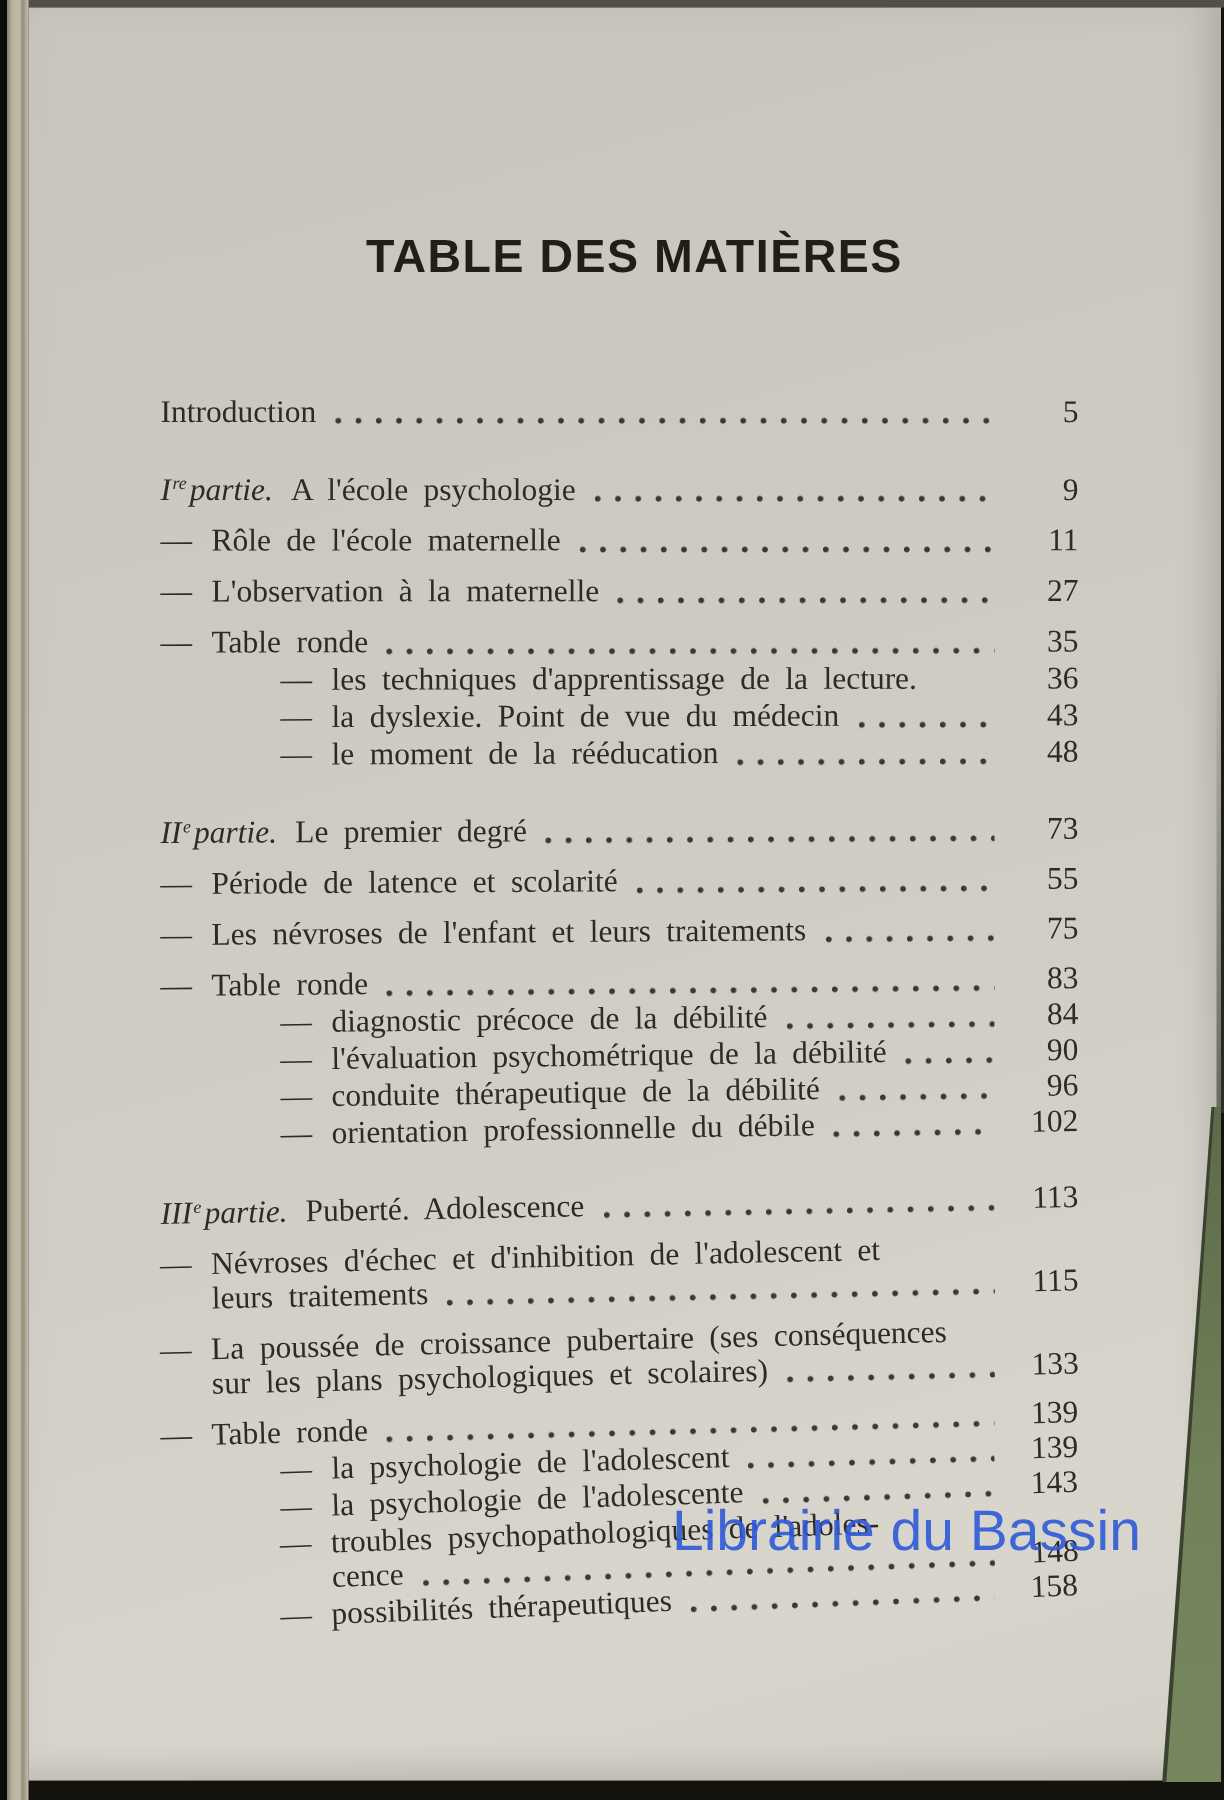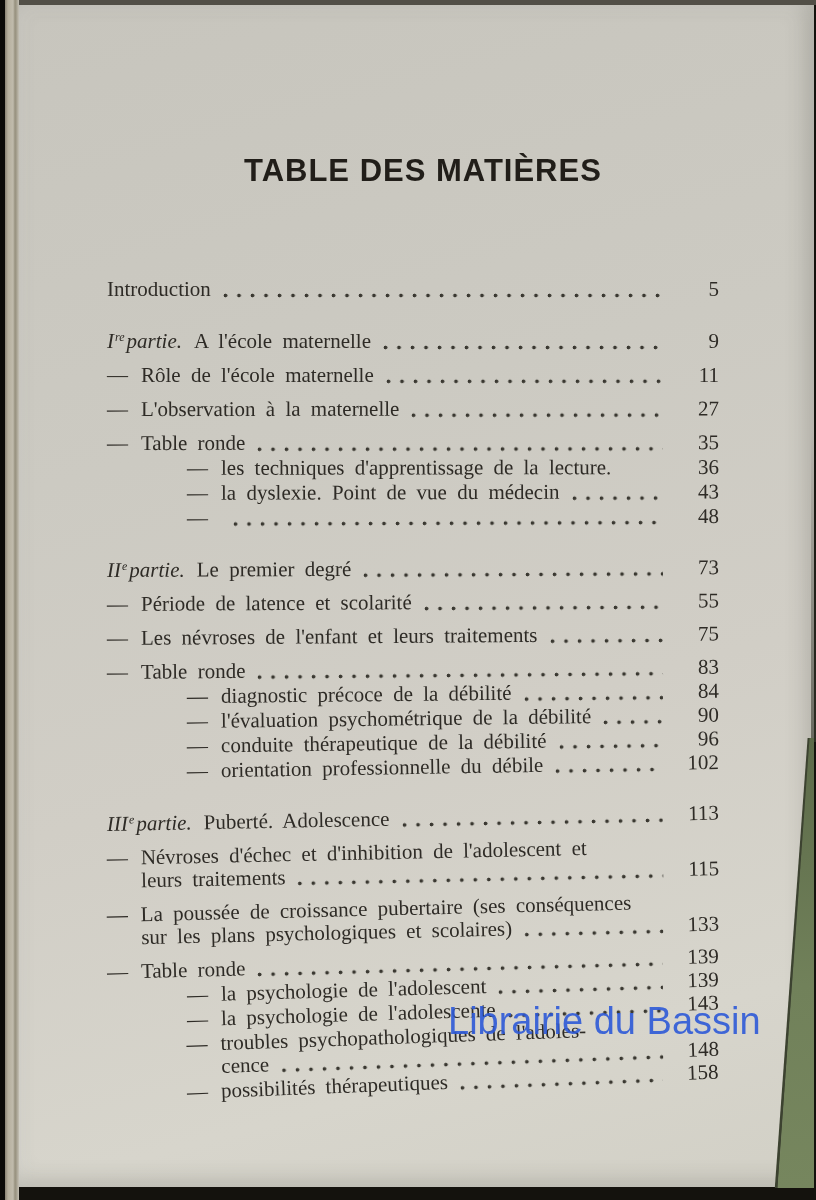--- a/index.html
+++ b/index.html
@@ -57,21 +57,21 @@
     font-weight: 700; font-size: 31px; letter-spacing: 1px;
     color: #211e19; white-space: nowrap;
   }
   .toc {
     position: absolute; left: 88px; top: 258px; width: 612px;
     font-size: 21px;
   }
   .row { display: flex; margin-top: 11px; transform-origin: left center; }
   .row.lvl2 { margin-top: 2px; }
   .row.kind-part { margin-top: 29px; }
-  .row:first-child { margin-top: 15px; }
+  .row:first-child { margin-top: 0; }
   .lines { flex: 1 1 auto; min-width: 0; }
   .lvl2 .lines { margin-left: 80px; }
   .line { display: flex; line-height: 23px; align-items: baseline; }
   .line.second { padding-left: 34px; }
   .dash { flex: none; width: 34px; }
   .txt { white-space: nowrap; word-spacing: 5px; }
   .pnum, .plabel { font-style: italic; }
   .psup { font-style: italic; font-size: 12px; line-height: 0; position: relative; top: -7px; margin: 0 2px 0 1px; }
   .plabel { margin-right: 12px; }
   .leader {
@@ -107,21 +107,21 @@
             </div>
           </div>
           <div class="pagenum">5</div>
         </div>
         <div class="row lvl0 kind-part" style="transform: rotate(0deg);">
           <div class="lines">
             <div class="line">
               <span class="pnum">I</span>
               <sup class="psup">re</sup>
               <span class="plabel">partie.</span>
-              <span class="txt">A l'école maternelle</span>
+              <span class="txt">A l'école psychologie</span>
               <span class="leader"></span>
             </div>
           </div>
           <div class="pagenum">9</div>
         </div>
         <div class="row lvl1 kind-item" style="transform: rotate(-0.02deg);">
           <div class="lines">
             <div class="line">
               <span class="dash">—</span>
               <span class="txt">Rôle de l'école maternelle</span>
@@ -166,20 +166,21 @@
               <span class="txt">la dyslexie. Point de vue du médecin</span>
               <span class="leader"></span>
             </div>
           </div>
           <div class="pagenum">43</div>
         </div>
         <div class="row lvl2 kind-item" style="transform: rotate(-0.2deg);">
           <div class="lines">
             <div class="line">
               <span class="dash">—</span>
+              <span class="txt">le moment de la rééducation</span>
               <span class="leader"></span>
             </div>
           </div>
           <div class="pagenum">48</div>
         </div>
         <div class="row lvl0 kind-part" style="transform: rotate(-0.27deg);">
           <div class="lines">
             <div class="line">
               <span class="pnum">II</span>
               <sup class="psup">e</sup>

